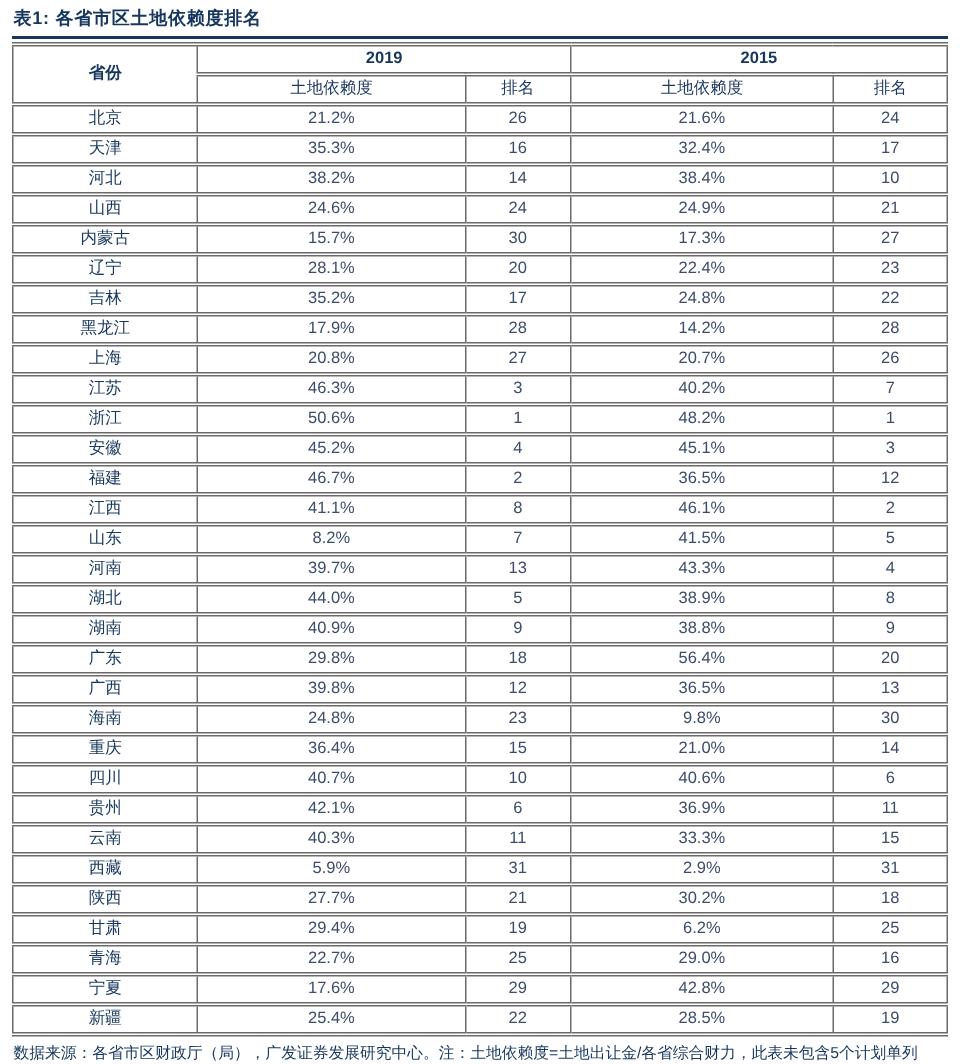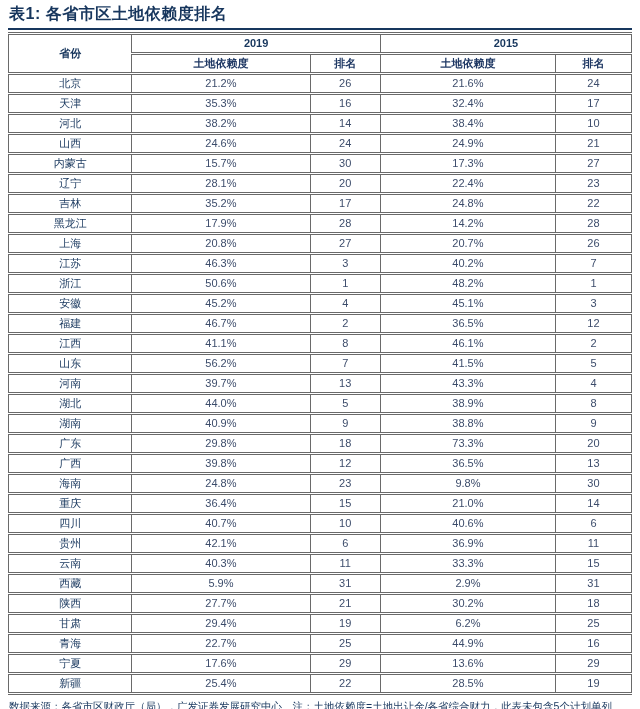--- a/index.html
+++ b/index.html
@@ -6,21 +6,21 @@
   html, body {
     margin: 0; padding: 0;
     width: 640px; height: 709px;
     background: #ffffff;
     font-family: "Liberation Sans", "DejaVu Sans", sans-serif;
     overflow: hidden;
   }
   .page { padding: 2px 8px 0 8px; }
 
   .title-bar {
-    font-size: 16px;
+    font-size: 12px;
     font-weight: bold;
     color: #17365D;
     padding: 2px 0 3px 1px;
     border-bottom: 2px solid #17365D;
     letter-spacing: 0.5px;
   }
 
   table.dep-table {
     width: 100%;
     border-collapse: collapse;
@@ -40,21 +40,21 @@
     padding: 1px 2px;
     overflow: hidden;
     white-space: nowrap;
   }
   .dep-table thead th {
     font-weight: bold;
     color: #17365D;
     text-align: center;
   }
   .dep-table thead th.subhead {
-    font-weight: bold;
+    font-weight: normal;
     color: #1F3864;
   }
   .dep-table td { color: #3c4c6b; }
   .dep-table td.prov {
     font-weight: normal;
     color: #17365D;
   }
 
   .col-province   { width: 19.8%; }
   .col-dep-2019   { width: 28.6%; }
@@ -192,21 +192,21 @@
   </tr>
         <tr>
     <td class="prov">江西</td>
     <td>41.1%</td>
     <td>8</td>
     <td>46.1%</td>
     <td>2</td>
   </tr>
         <tr>
     <td class="prov">山东</td>
-    <td>56.2%</td>
+    <td>8.2%</td>
     <td>7</td>
     <td>41.5%</td>
     <td>5</td>
   </tr>
         <tr>
     <td class="prov">河南</td>
     <td>39.7%</td>
     <td>13</td>
     <td>43.3%</td>
     <td>4</td>
@@ -222,21 +222,21 @@
     <td class="prov">湖南</td>
     <td>40.9%</td>
     <td>9</td>
     <td>38.8%</td>
     <td>9</td>
   </tr>
         <tr>
     <td class="prov">广东</td>
     <td>29.8%</td>
     <td>18</td>
-    <td>73.3%</td>
+    <td>56.4%</td>
     <td>20</td>
   </tr>
         <tr>
     <td class="prov">广西</td>
     <td>39.8%</td>
     <td>12</td>
     <td>36.5%</td>
     <td>13</td>
   </tr>
         <tr>
@@ -292,28 +292,28 @@
     <td class="prov">甘肃</td>
     <td>29.4%</td>
     <td>19</td>
     <td>6.2%</td>
     <td>25</td>
   </tr>
         <tr>
     <td class="prov">青海</td>
     <td>22.7%</td>
     <td>25</td>
-    <td>44.9%</td>
+    <td>29.0%</td>
     <td>16</td>
   </tr>
         <tr>
     <td class="prov">宁夏</td>
     <td>17.6%</td>
     <td>29</td>
-    <td>13.6%</td>
+    <td>42.8%</td>
     <td>29</td>
   </tr>
         <tr>
     <td class="prov">新疆</td>
     <td>25.4%</td>
     <td>22</td>
     <td>28.5%</td>
     <td>19</td>
   </tr>
       </tbody>

